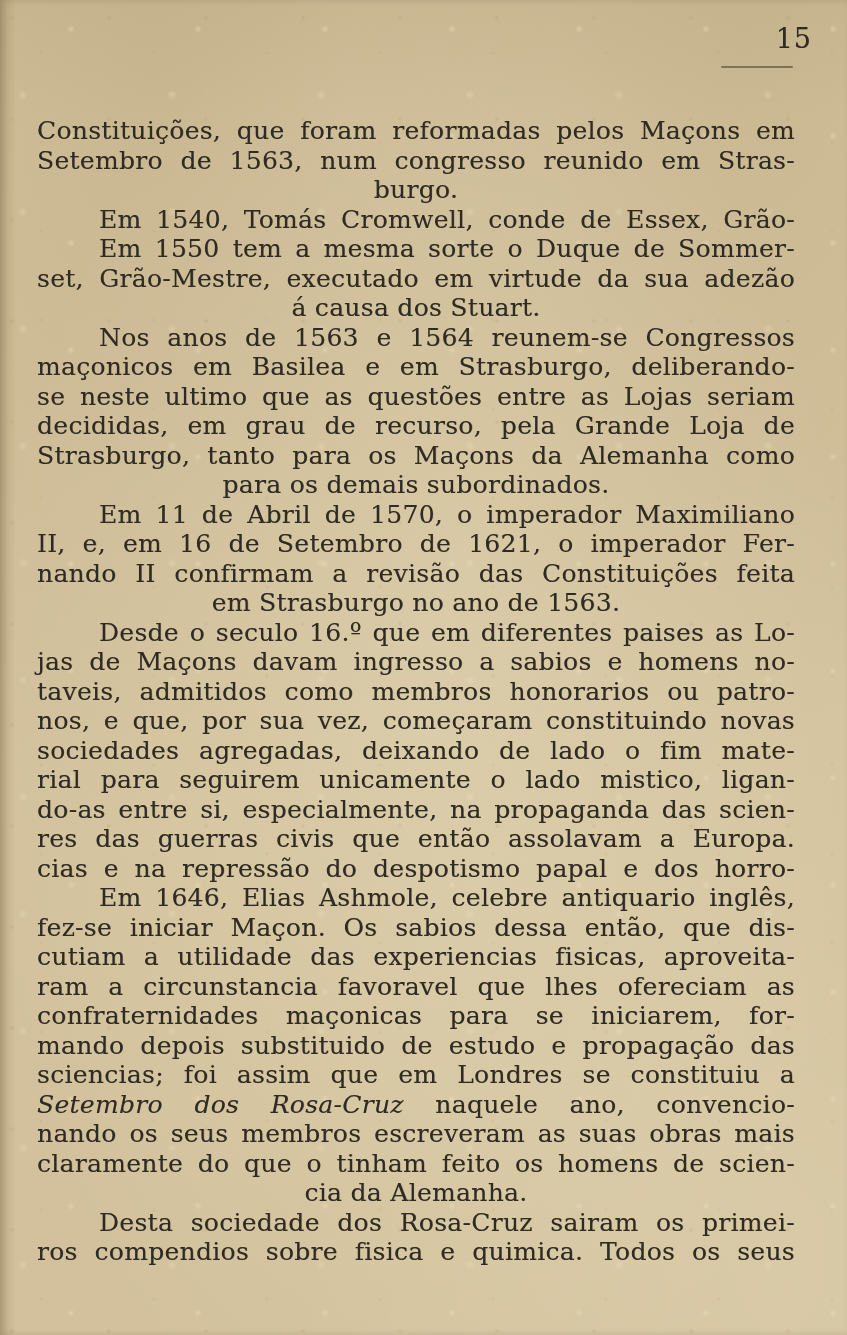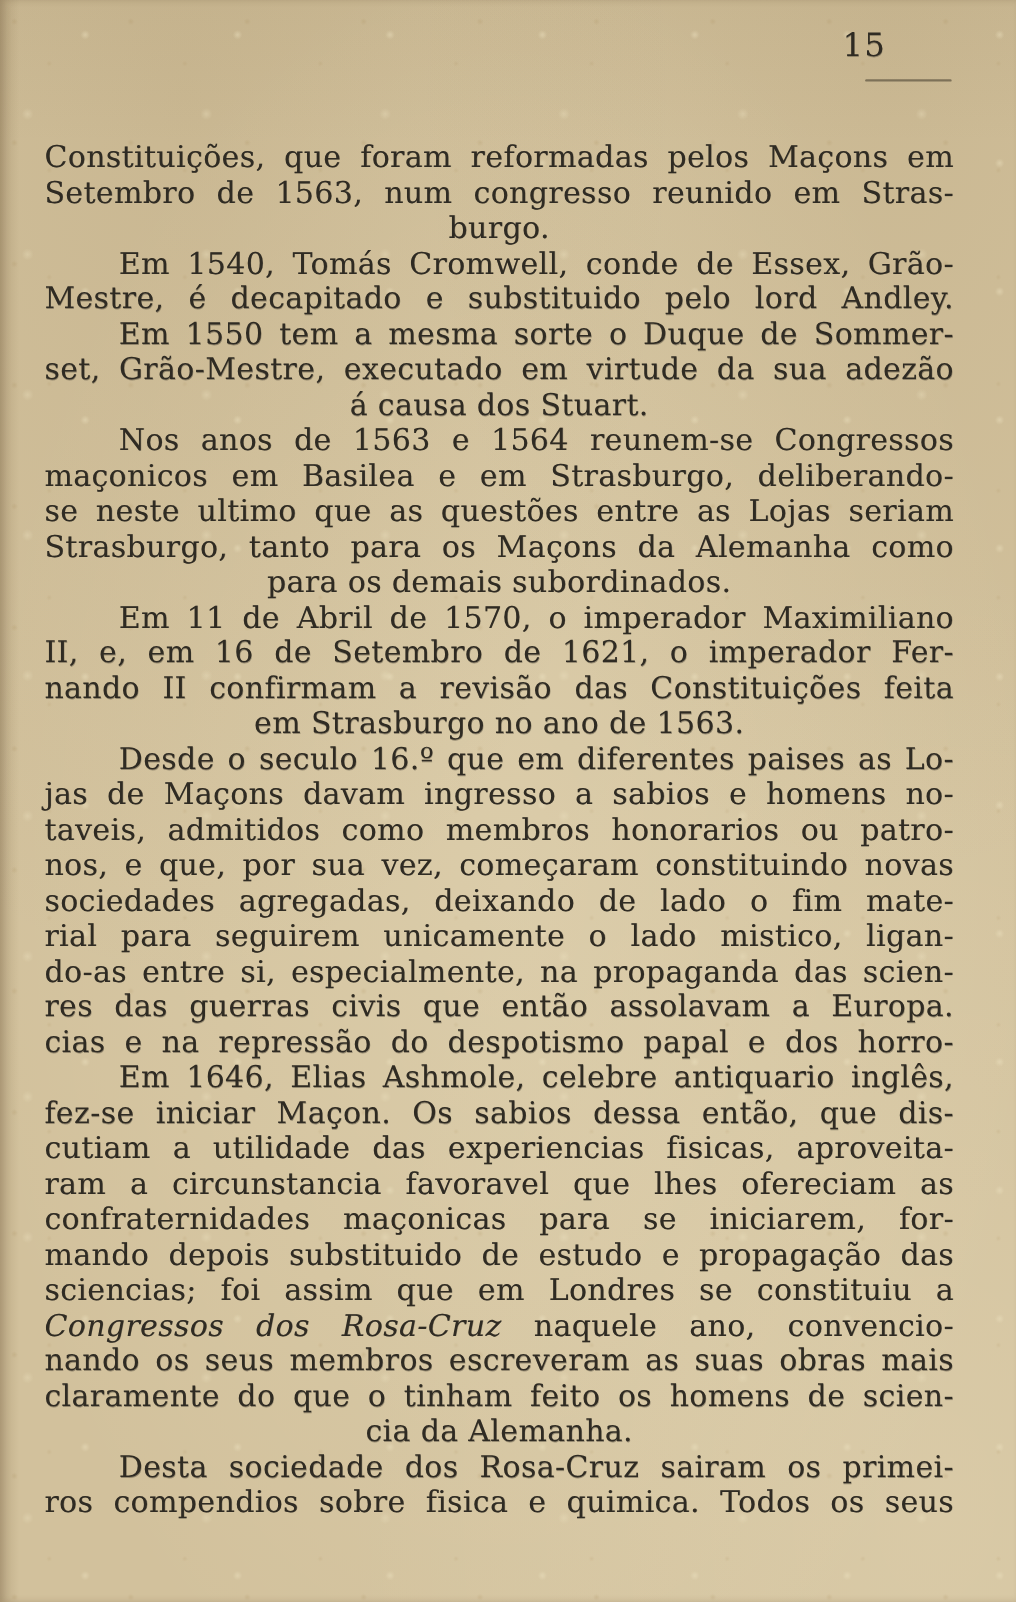--- a/index.html
+++ b/index.html
@@ -40,21 +40,21 @@
       radial-gradient(circle 2.5px at 71px 29px, rgba(238,228,194,0.45), transparent 4px),
       radial-gradient(circle 1.5px at 89px 81px, rgba(152,118,62,0.10), transparent 2.5px),
       radial-gradient(circle 3px at 23px 95px, rgba(238,228,194,0.35), transparent 5px);
     background-size: 97px 101px, 113px 89px, 127px 107px, 83px 131px, 149px 117px;
   }
   .pagenum-block {
     position: absolute;
     top: 24px;
     left: 702px;
     width: 110px;
-    text-align: left;
+    text-align: right;
     z-index: 2;
   }
   .pagenum {
     font-size: 27px;
     line-height: 30px;
     letter-spacing: 1px;
     text-shadow: 0.3px 0.3px 0 rgba(47,43,35,0.35);
   }
   .pagenum-rule {
     width: 72px;
@@ -96,27 +96,27 @@
 <div class="page">
   <div class="pagenum-block">
     <div class="pagenum">15</div>
     <div class="pagenum-rule"></div>
   </div>
   <div class="textblock" id="textblock">
       <div class="line just"><span>Constituições, que foram reformadas pelos Maçons em</span></div>
       <div class="line just"><span>Setembro de 1563, num congresso reunido em Stras-</span></div>
       <div class="line"><span>burgo.</span></div>
       <div class="line indent just"><span>Em 1540, Tomás Cromwell, conde de Essex, Grão-</span></div>
-      <div class="line just"><span>Mestre, é decapitado e substituido pelo lord Andley.</span></div>
       <div class="line indent just"><span>Em 1550 tem a mesma sorte o Duque de Sommer-</span></div>
       <div class="line just"><span>set, Grão-Mestre, executado em virtude da sua adezão</span></div>
       <div class="line"><span>á causa dos Stuart.</span></div>
       <div class="line indent just"><span>Nos anos de 1563 e 1564 reunem-se Congressos</span></div>
       <div class="line just"><span>maçonicos em Basilea e em Strasburgo, deliberando-</span></div>
       <div class="line just"><span>se neste ultimo que as questões entre as Lojas seriam</span></div>
+      <div class="line just"><span>decididas, em grau de recurso, pela Grande Loja de</span></div>
       <div class="line just"><span>Strasburgo, tanto para os Maçons da Alemanha como</span></div>
       <div class="line"><span>para os demais subordinados.</span></div>
       <div class="line indent just"><span>Em 11 de Abril de 1570, o imperador Maximiliano</span></div>
       <div class="line just"><span>II, e, em 16 de Setembro de 1621, o imperador Fer-</span></div>
       <div class="line just"><span>nando II confirmam a revisão das Constituições feita</span></div>
       <div class="line"><span>em Strasburgo no ano de 1563.</span></div>
       <div class="line indent just"><span>Desde o seculo 16.º que em diferentes paises as Lo-</span></div>
       <div class="line just"><span>jas de Maçons davam ingresso a sabios e homens no-</span></div>
       <div class="line just"><span>taveis, admitidos como membros honorarios ou patro-</span></div>
       <div class="line just"><span>nos, e que, por sua vez, começaram constituindo novas</span></div>
@@ -125,20 +125,20 @@
       <div class="line just"><span>do-as entre si, especialmente, na propaganda das scien-</span></div>
       <div class="line just"><span>res das guerras civis que então assolavam a Europa.</span></div>
       <div class="line just"><span>cias e na repressão do despotismo papal e dos horro-</span></div>
       <div class="line indent just"><span>Em 1646, Elias Ashmole, celebre antiquario inglês,</span></div>
       <div class="line just"><span>fez-se iniciar Maçon. Os sabios dessa então, que dis-</span></div>
       <div class="line just"><span>cutiam a utilidade das experiencias fisicas, aproveita-</span></div>
       <div class="line just"><span>ram a circunstancia favoravel que lhes ofereciam as</span></div>
       <div class="line just"><span>confraternidades maçonicas para se iniciarem, for-</span></div>
       <div class="line just"><span>mando depois substituido de estudo e propagação das</span></div>
       <div class="line just"><span>sciencias; foi assim que em Londres se constituiu a</span></div>
-      <div class="line just"><span class="italic">Congressos dos Rosa-Cruz</span><span> naquele ano, convencio-</span></div>
+      <div class="line just"><span class="italic">Setembro dos Rosa-Cruz</span><span> naquele ano, convencio-</span></div>
       <div class="line just"><span>nando os seus membros escreveram as suas obras mais</span></div>
       <div class="line just"><span>claramente do que o tinham feito os homens de scien-</span></div>
       <div class="line"><span>cia da Alemanha.</span></div>
       <div class="line indent just"><span>Desta sociedade dos Rosa-Cruz sairam os primei-</span></div>
       <div class="line just"><span>ros compendios sobre fisica e quimica. Todos os seus</span></div>
     </div>
 </div>
 
 </body></html>

